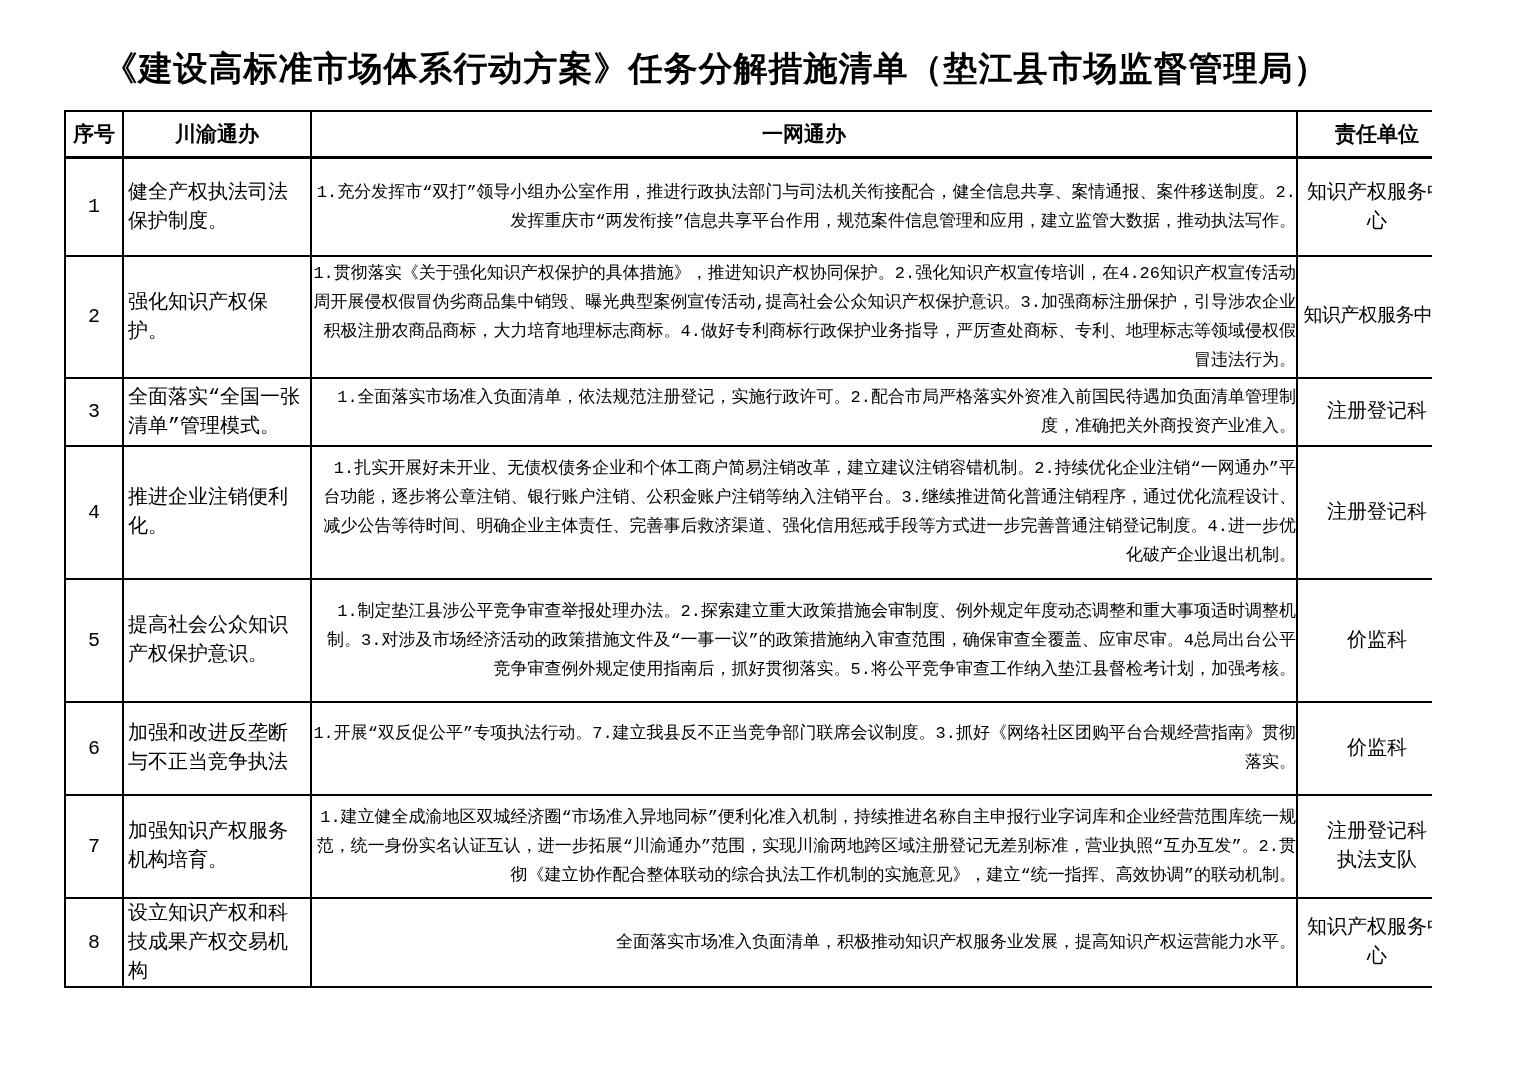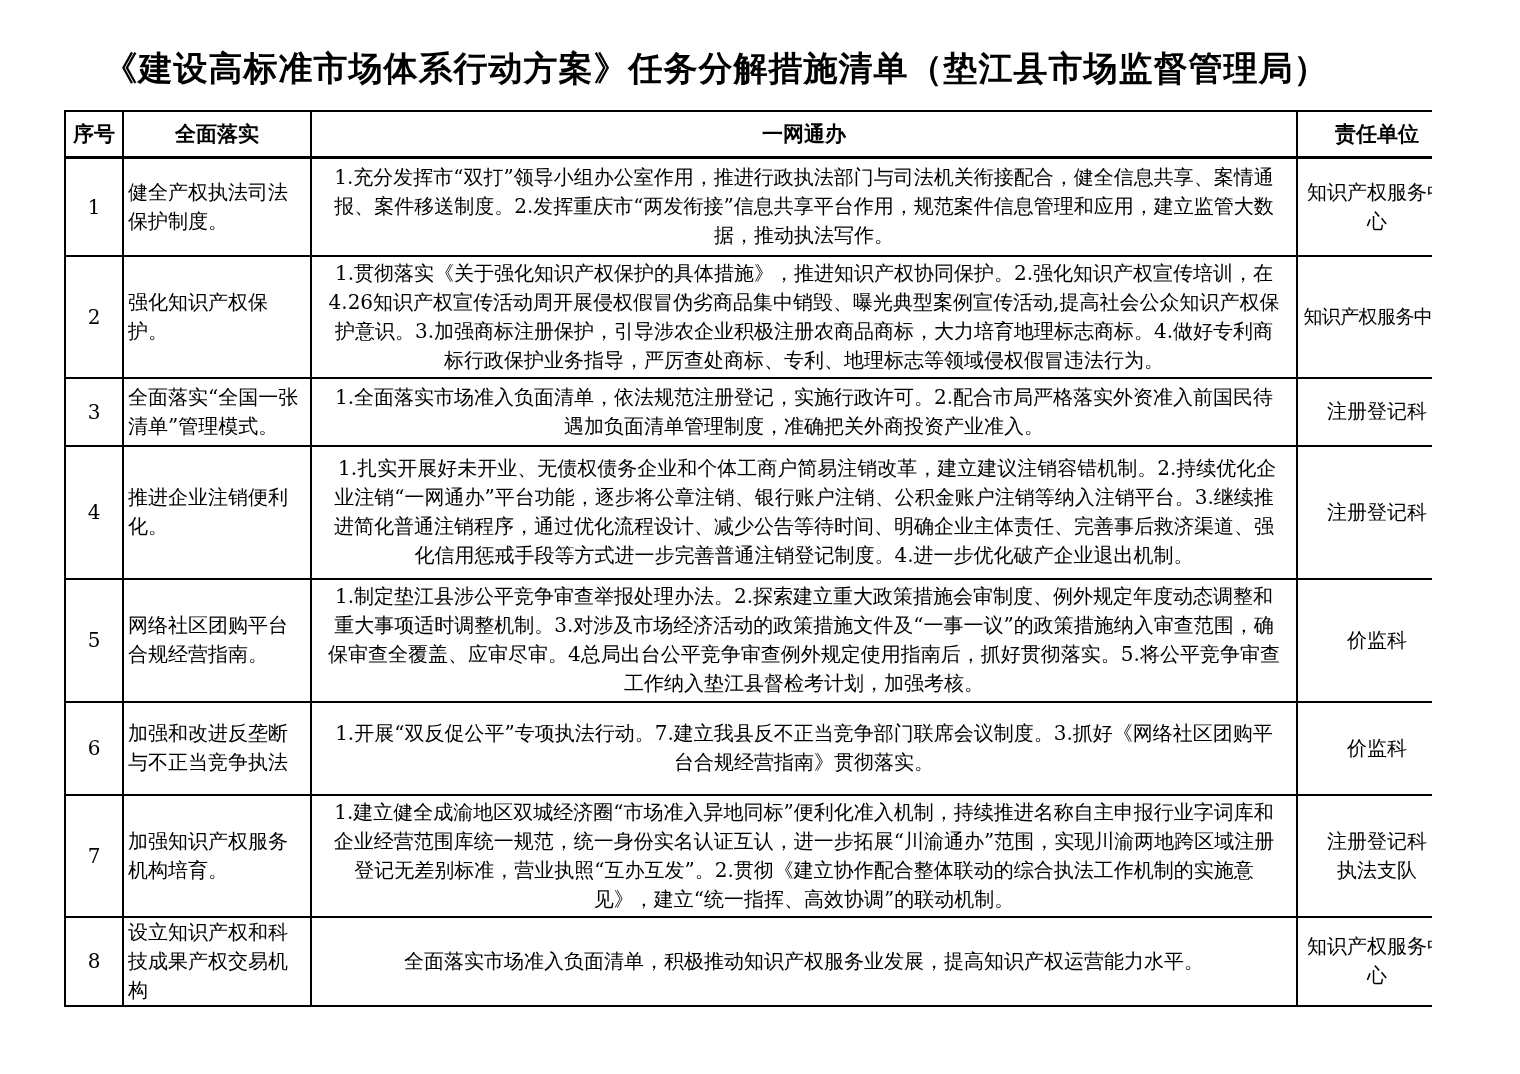--- a/index.html
+++ b/index.html
@@ -23,20 +23,21 @@
     font-weight: bold;
     text-align: center;
     letter-spacing: 1px;
     white-space: nowrap;
   }
   table.task-table {
     border-collapse: collapse;
     table-layout: fixed;
     width: 1392px;
     margin: 22px 0 16px 64px;
+    font-family: Liberation Mono, monospace;
   }
   .task-table th, .task-table td {
     border: 2px solid #000;
     vertical-align: middle;
     overflow: visible;
   }
   .task-table thead th {
     border-bottom-width: 3px;
     height: 44px;
     font-size: 21px;
@@ -50,24 +51,24 @@
     padding: 0;
   }
   .c-task {
     text-align: left;
     font-size: 20px;
     line-height: 29px;
     padding: 0 4px;
     word-break: break-all;
   }
   .c-measures {
-    text-align: center;
-    font-size: 20px;
+    text-align: right;
+    font-size: 17px;
     line-height: 29px;
-    padding: 2px 14px;
+    padding: 2px 0;
     word-break: break-all;
   }
   .c-unit {
     text-align: center;
     font-size: 20px;
     line-height: 29px;
     padding: 0 2px;
     white-space: pre-line;
     word-break: break-all;
   }
@@ -95,21 +96,21 @@
   <table class="task-table">
     <colgroup>
       <col style="width:58px">
       <col style="width:188px">
       <col style="width:986px">
       <col style="width:160px">
     </colgroup>
     <thead>
       <tr>
         <th>序号</th>
-        <th>全面落实</th>
+        <th>川渝通办</th>
         <th>一网通办</th>
         <th>责任单位</th>
       </tr>
     </thead>
     <tbody>
       <tr>
         <td class="c-num">1</td>
         <td class="c-task">健全产权执法司法保护制度。</td>
         <td class="c-measures">1.充分发挥市“双打”领导小组办公室作用，推进行政执法部门与司法机关衔接配合，健全信息共享、案情通报、案件移送制度。2.发挥重庆市“两发衔接”信息共享平台作用，规范案件信息管理和应用，建立监管大数据，推动执法写作。</td>
         <td class="c-unit">知识产权服务中心</td>
@@ -127,21 +128,21 @@
         <td class="c-unit">注册登记科</td>
       </tr>
       <tr>
         <td class="c-num">4</td>
         <td class="c-task">推进企业注销便利化。</td>
         <td class="c-measures">&nbsp;1.扎实开展好未开业、无债权债务企业和个体工商户简易注销改革，建立建议注销容错机制。2.持续优化企业注销“一网通办”平台功能，逐步将公章注销、银行账户注销、公积金账户注销等纳入注销平台。3.继续推进简化普通注销程序，通过优化流程设计、减少公告等待时间、明确企业主体责任、完善事后救济渠道、强化信用惩戒手段等方式进一步完善普通注销登记制度。4.进一步优化破产企业退出机制。</td>
         <td class="c-unit">注册登记科</td>
       </tr>
       <tr>
         <td class="c-num">5</td>
-        <td class="c-task">网络社区团购平台合规经营指南。</td>
+        <td class="c-task">提高社会公众知识产权保护意识。</td>
         <td class="c-measures">1.制定垫江县涉公平竞争审查举报处理办法。2.探索建立重大政策措施会审制度、例外规定年度动态调整和重大事项适时调整机制。3.对涉及市场经济活动的政策措施文件及“一事一议”的政策措施纳入审查范围，确保审查全覆盖、应审尽审。4总局出台公平竞争审查例外规定使用指南后，抓好贯彻落实。5.将公平竞争审查工作纳入垫江县督检考计划，加强考核。</td>
         <td class="c-unit">价监科</td>
       </tr>
       <tr>
         <td class="c-num">6</td>
         <td class="c-task">加强和改进反垄断与不正当竞争执法</td>
         <td class="c-measures">1.开展“双反促公平”专项执法行动。7.建立我县反不正当竞争部门联席会议制度。3.抓好《网络社区团购平台合规经营指南》贯彻落实。</td>
         <td class="c-unit">价监科</td>
       </tr>
       <tr>

